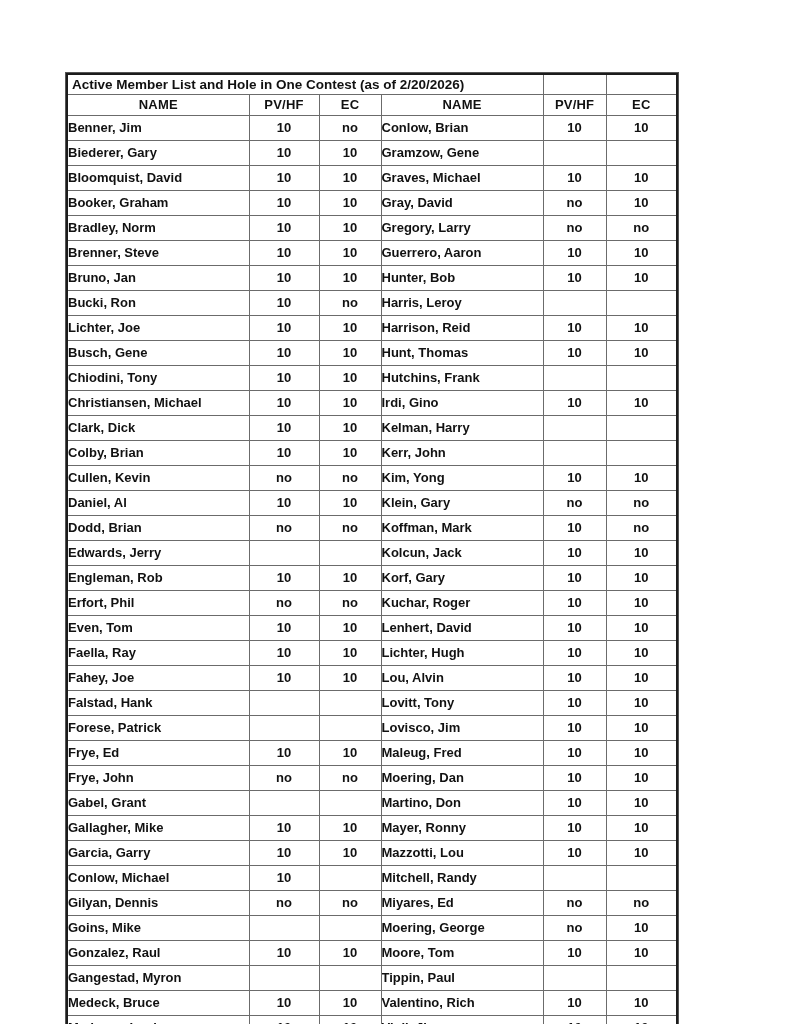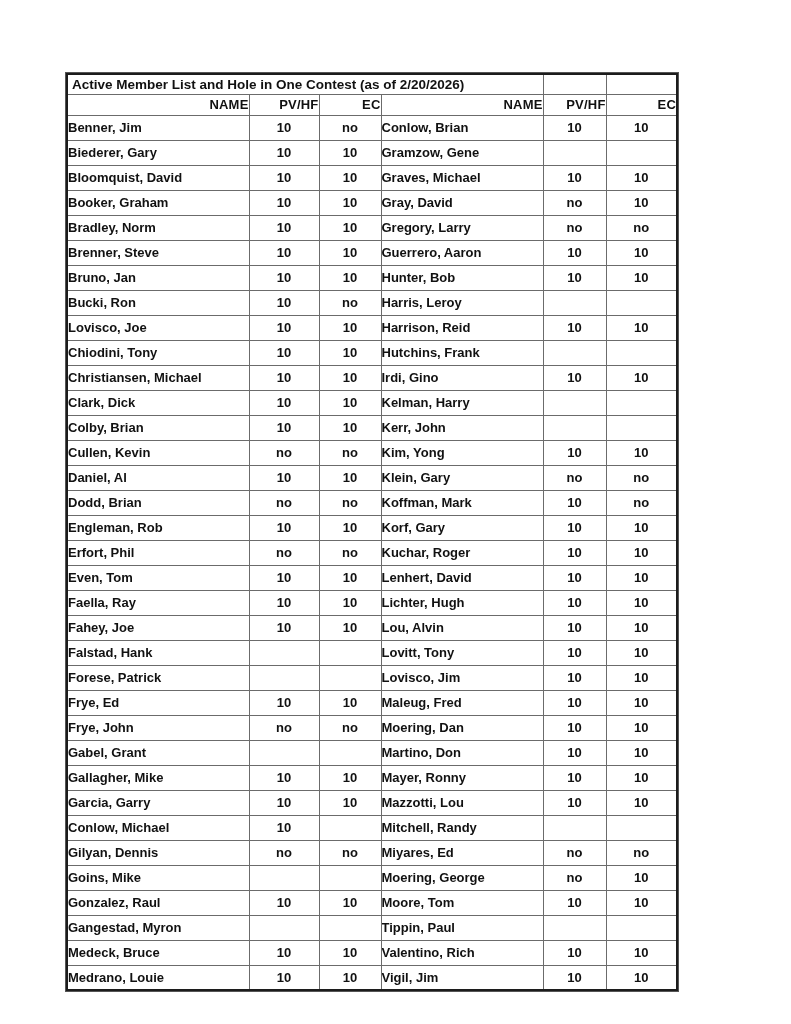--- a/index.html
+++ b/index.html
@@ -40,21 +40,21 @@
   }
   tr.title-row td.title-cell {
     text-align: left;
     padding-left: 4px;
     font-size: 13.5px;
   }
   tr.title-row { height: 20px; }
   tr.header-row { height: 21px; }
   tr.data-row { height: 25px; }
   tr.header-row th {
-    text-align: right;
+    text-align: center;
     letter-spacing: 0.2px;
   }
   td.name-cell {
     text-align: left;
     padding-left: 4px;
   }
   td.val-cell {
     text-align: center;
   }
 </style>
@@ -145,28 +145,36 @@
         </tr>
         <tr class="data-row">
           <td class="name-cell">Bucki, Ron</td>
           <td class="val-cell">10</td>
           <td class="val-cell">no</td>
           <td class="name-cell">Harris, Leroy</td>
           <td class="val-cell"></td>
           <td class="val-cell"></td>
         </tr>
         <tr class="data-row">
-          <td class="name-cell">Lovisco, Joe</td>
+          <td class="name-cell">Lichter, Joe</td>
           <td class="val-cell">10</td>
           <td class="val-cell">10</td>
           <td class="name-cell">Harrison, Reid</td>
           <td class="val-cell">10</td>
           <td class="val-cell">10</td>
         </tr>
         <tr class="data-row">
+          <td class="name-cell">Busch, Gene</td>
+          <td class="val-cell">10</td>
+          <td class="val-cell">10</td>
+          <td class="name-cell">Hunt, Thomas</td>
+          <td class="val-cell">10</td>
+          <td class="val-cell">10</td>
+        </tr>
+        <tr class="data-row">
           <td class="name-cell">Chiodini, Tony</td>
           <td class="val-cell">10</td>
           <td class="val-cell">10</td>
           <td class="name-cell">Hutchins, Frank</td>
           <td class="val-cell"></td>
           <td class="val-cell"></td>
         </tr>
         <tr class="data-row">
           <td class="name-cell">Christiansen, Michael</td>
           <td class="val-cell">10</td>
@@ -207,20 +215,28 @@
           <td class="val-cell">no</td>
           <td class="val-cell">no</td>
         </tr>
         <tr class="data-row">
           <td class="name-cell">Dodd, Brian</td>
           <td class="val-cell">no</td>
           <td class="val-cell">no</td>
           <td class="name-cell">Koffman, Mark</td>
           <td class="val-cell">10</td>
           <td class="val-cell">no</td>
+        </tr>
+        <tr class="data-row">
+          <td class="name-cell">Edwards, Jerry</td>
+          <td class="val-cell"></td>
+          <td class="val-cell"></td>
+          <td class="name-cell">Kolcun, Jack</td>
+          <td class="val-cell">10</td>
+          <td class="val-cell">10</td>
         </tr>
         <tr class="data-row">
           <td class="name-cell">Engleman, Rob</td>
           <td class="val-cell">10</td>
           <td class="val-cell">10</td>
           <td class="name-cell">Korf, Gary</td>
           <td class="val-cell">10</td>
           <td class="val-cell">10</td>
         </tr>
         <tr class="data-row">

